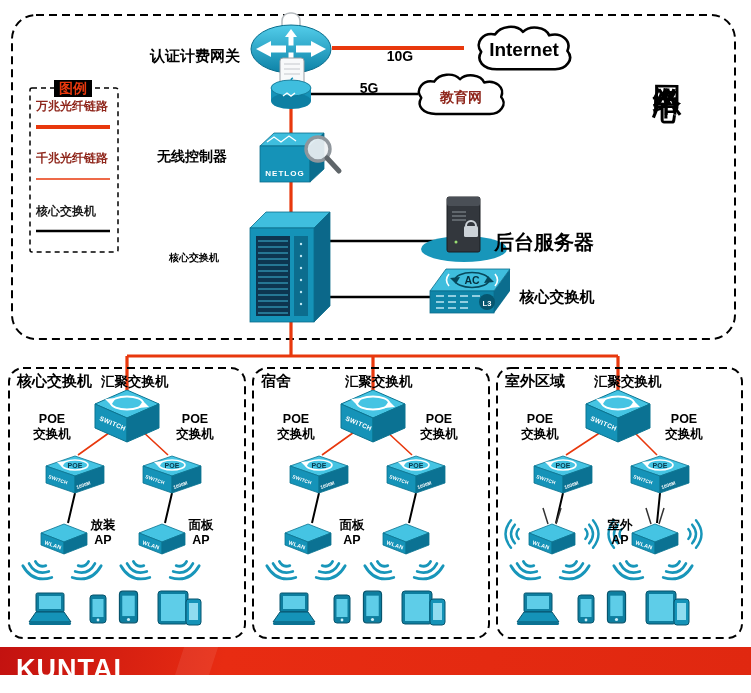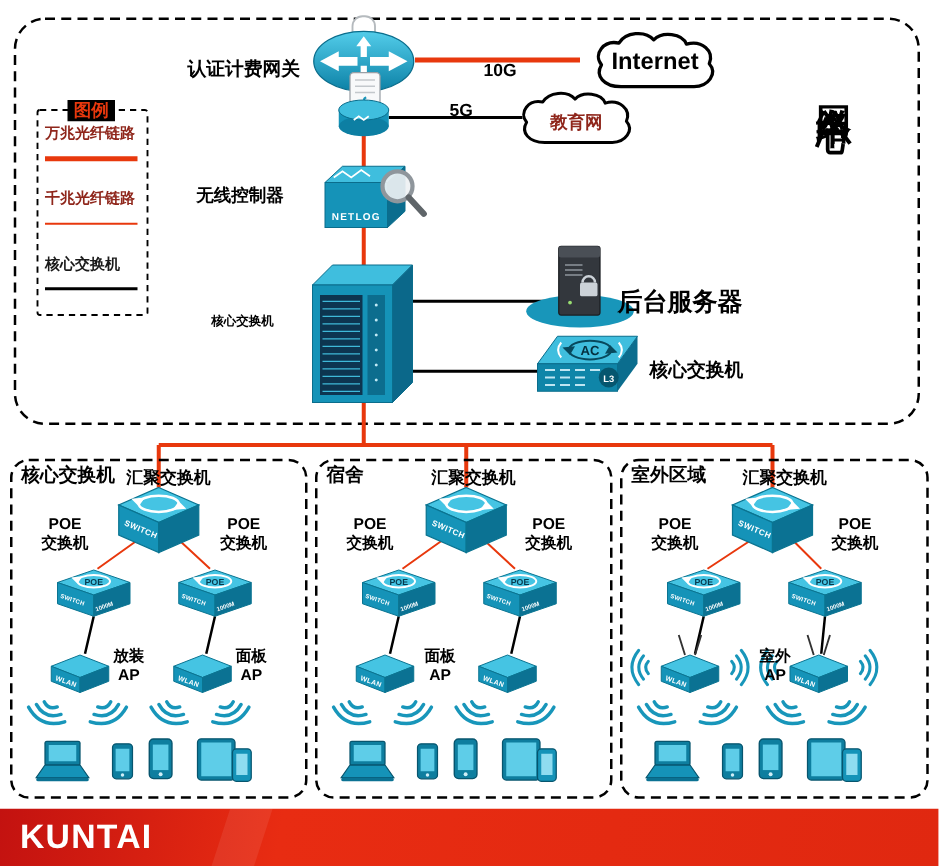--- a/index.html
+++ b/index.html
@@ -20,21 +20,21 @@
   .t-poe{font-size:7px;fill:#073a4e;text-anchor:middle}
   .t-gig{font-size:4.8px;fill:#fff}
   .t-wlan{font-size:5.5px;fill:#fff;letter-spacing:.3px}
   .t-ac{font-size:10.5px;fill:#05303e;text-anchor:middle}
   .t-l3{font-size:7.5px;fill:#fff;text-anchor:middle}
   .labels{position:absolute;left:0;top:0;width:751px;height:693px;z-index:3;pointer-events:none}
   .lbl{position:absolute;font-weight:bold;color:#000;font-size:14px;line-height:1.2;white-space:pre-line}
   .c{transform:translateX(-50%);text-align:center}
   .vtitle{writing-mode:vertical-rl;text-orientation:upright;font-size:28px;font-weight:bold;letter-spacing:3px}
   .legend-title{color:#e8380d;font-size:14px;background:#000000;padding:0 5px}
-  .banner{position:absolute;left:0;top:647px;width:751px;height:46px;z-index:2;overflow:hidden;
+  .banner{position:absolute;left:0;top:647px;width:751px;height:28px;z-index:2;overflow:hidden;
           background:linear-gradient(100deg,#c31210 0%,#e82c12 30%,#e02810 100%)}
   .banner-streak{position:absolute;left:176px;top:-6px;width:34px;height:62px;background:#fff;opacity:.08;transform:skewX(-18deg)}
   .brand-en{position:absolute;left:16px;top:7px;color:#fff;font-size:27px;font-weight:800;letter-spacing:1px}
   .brand-cn{position:absolute;left:124px;top:11px;color:#fff;font-size:21px;font-weight:800;letter-spacing:2px}
 </style>
 </head>
 <body>
 
 <div id="stage">
 

